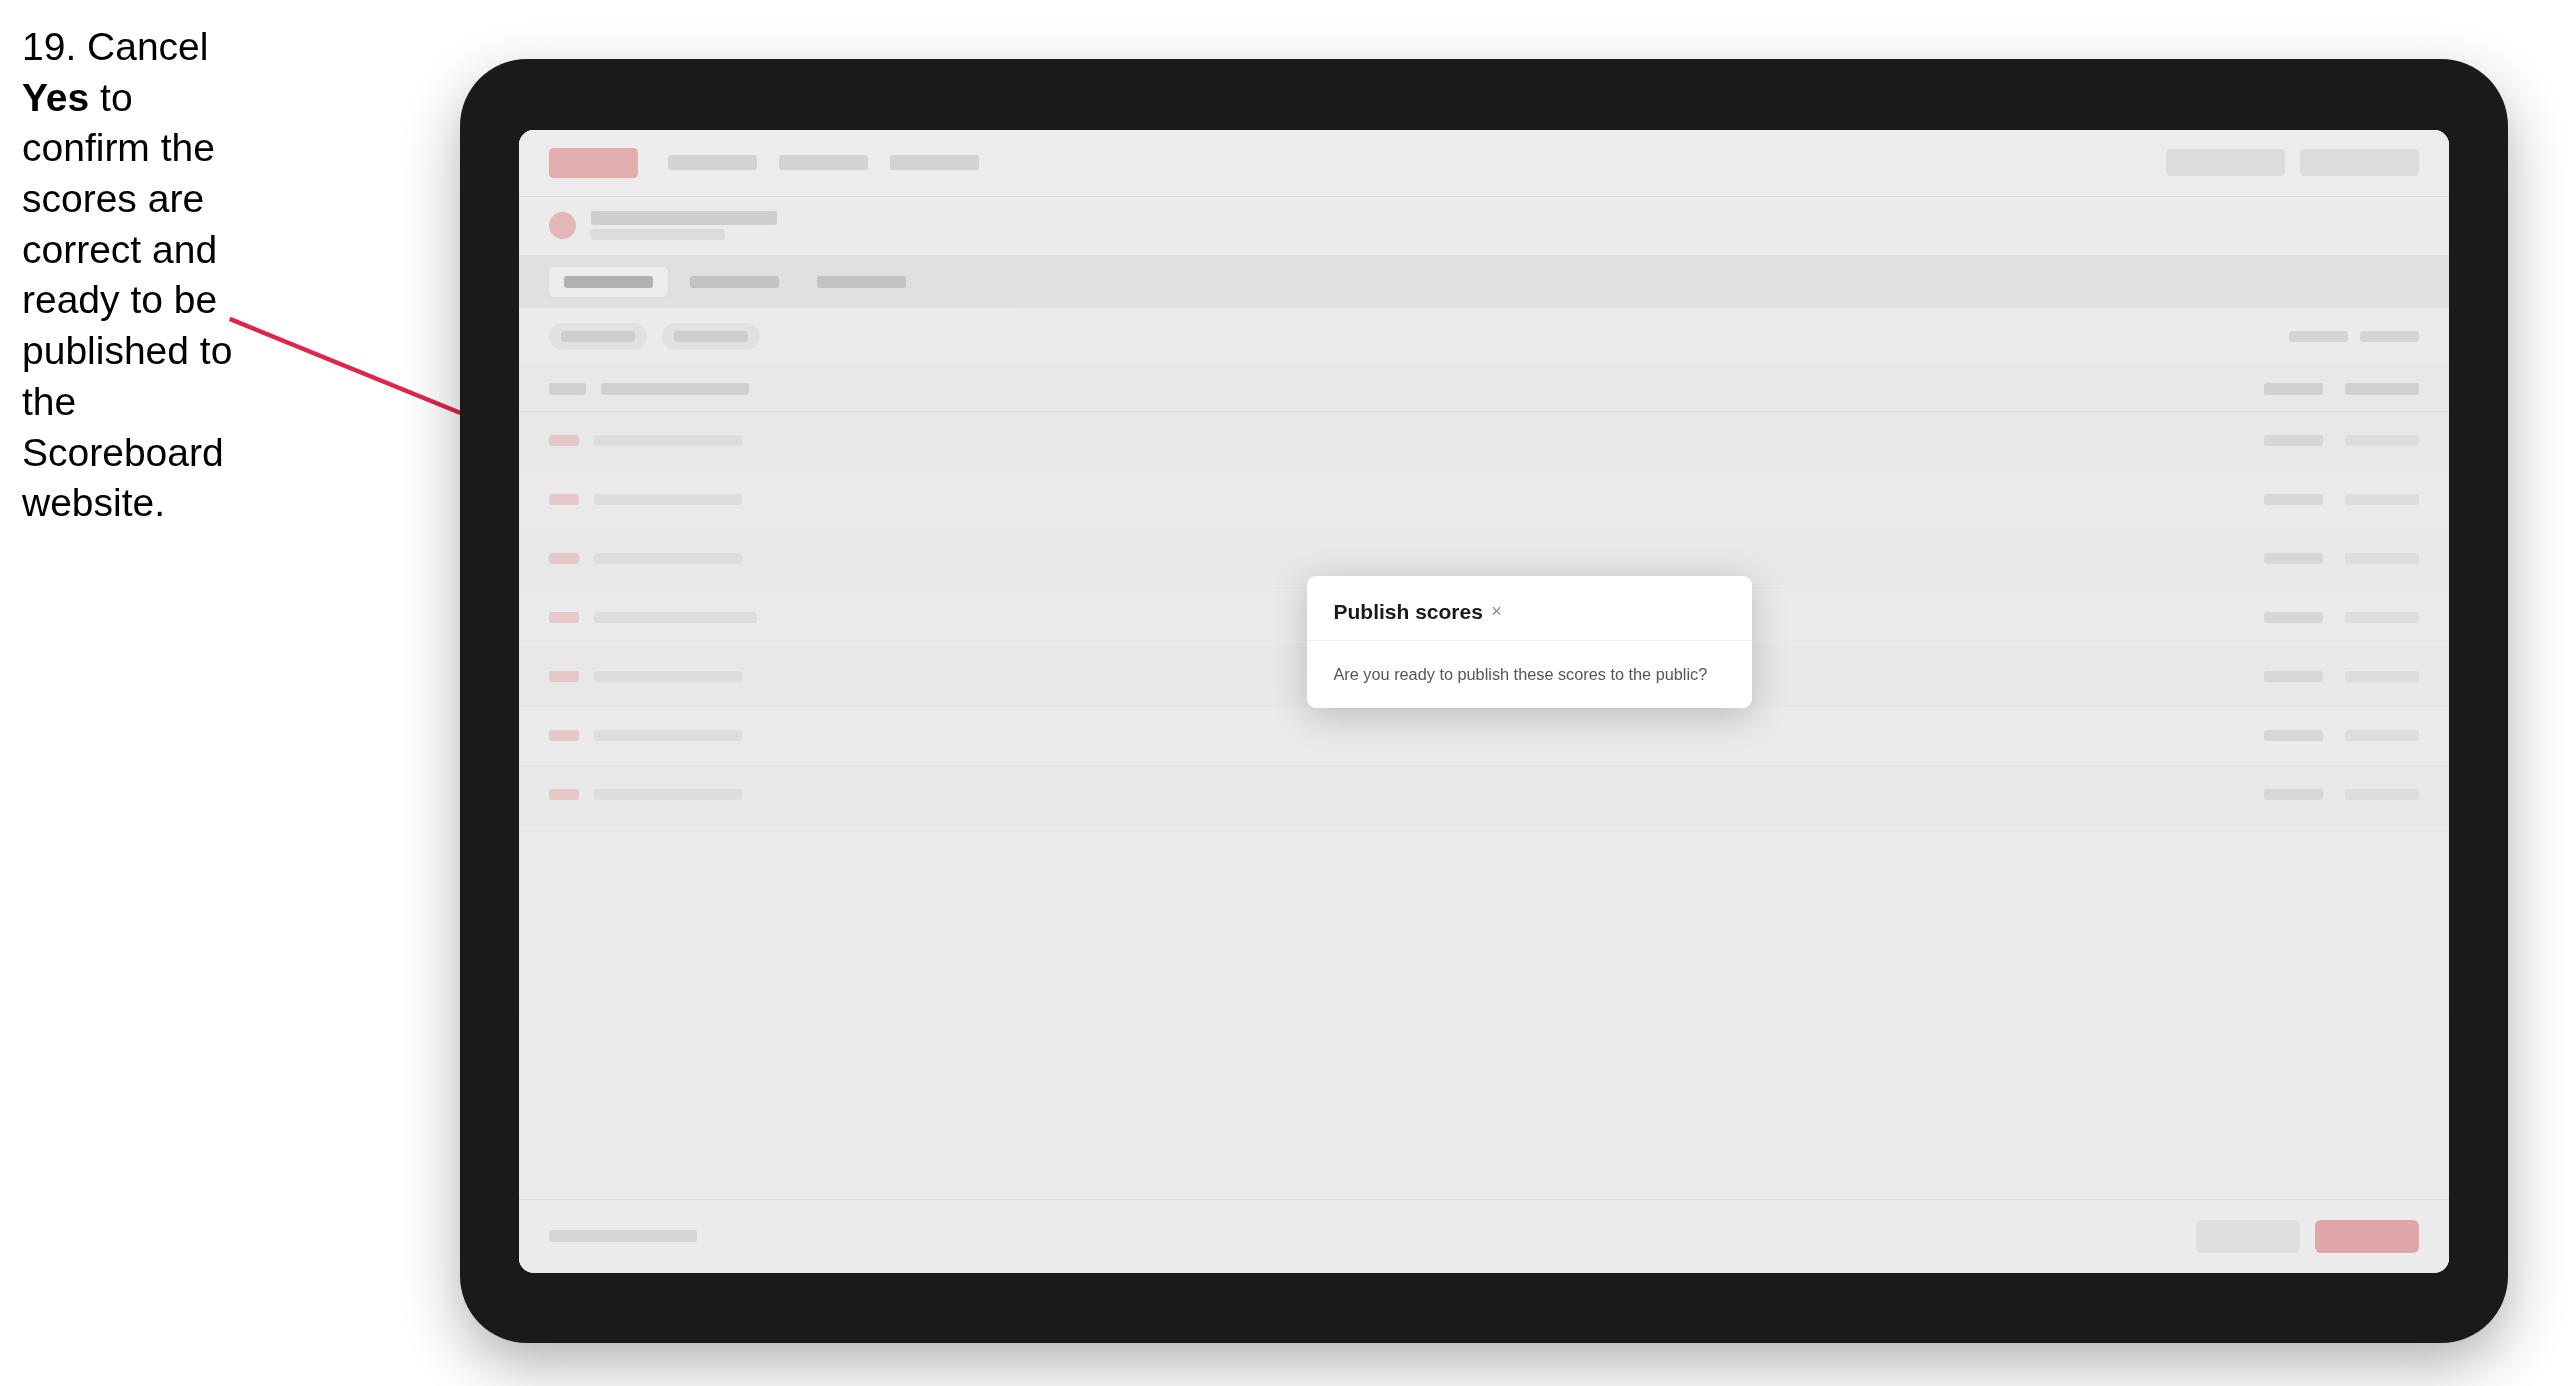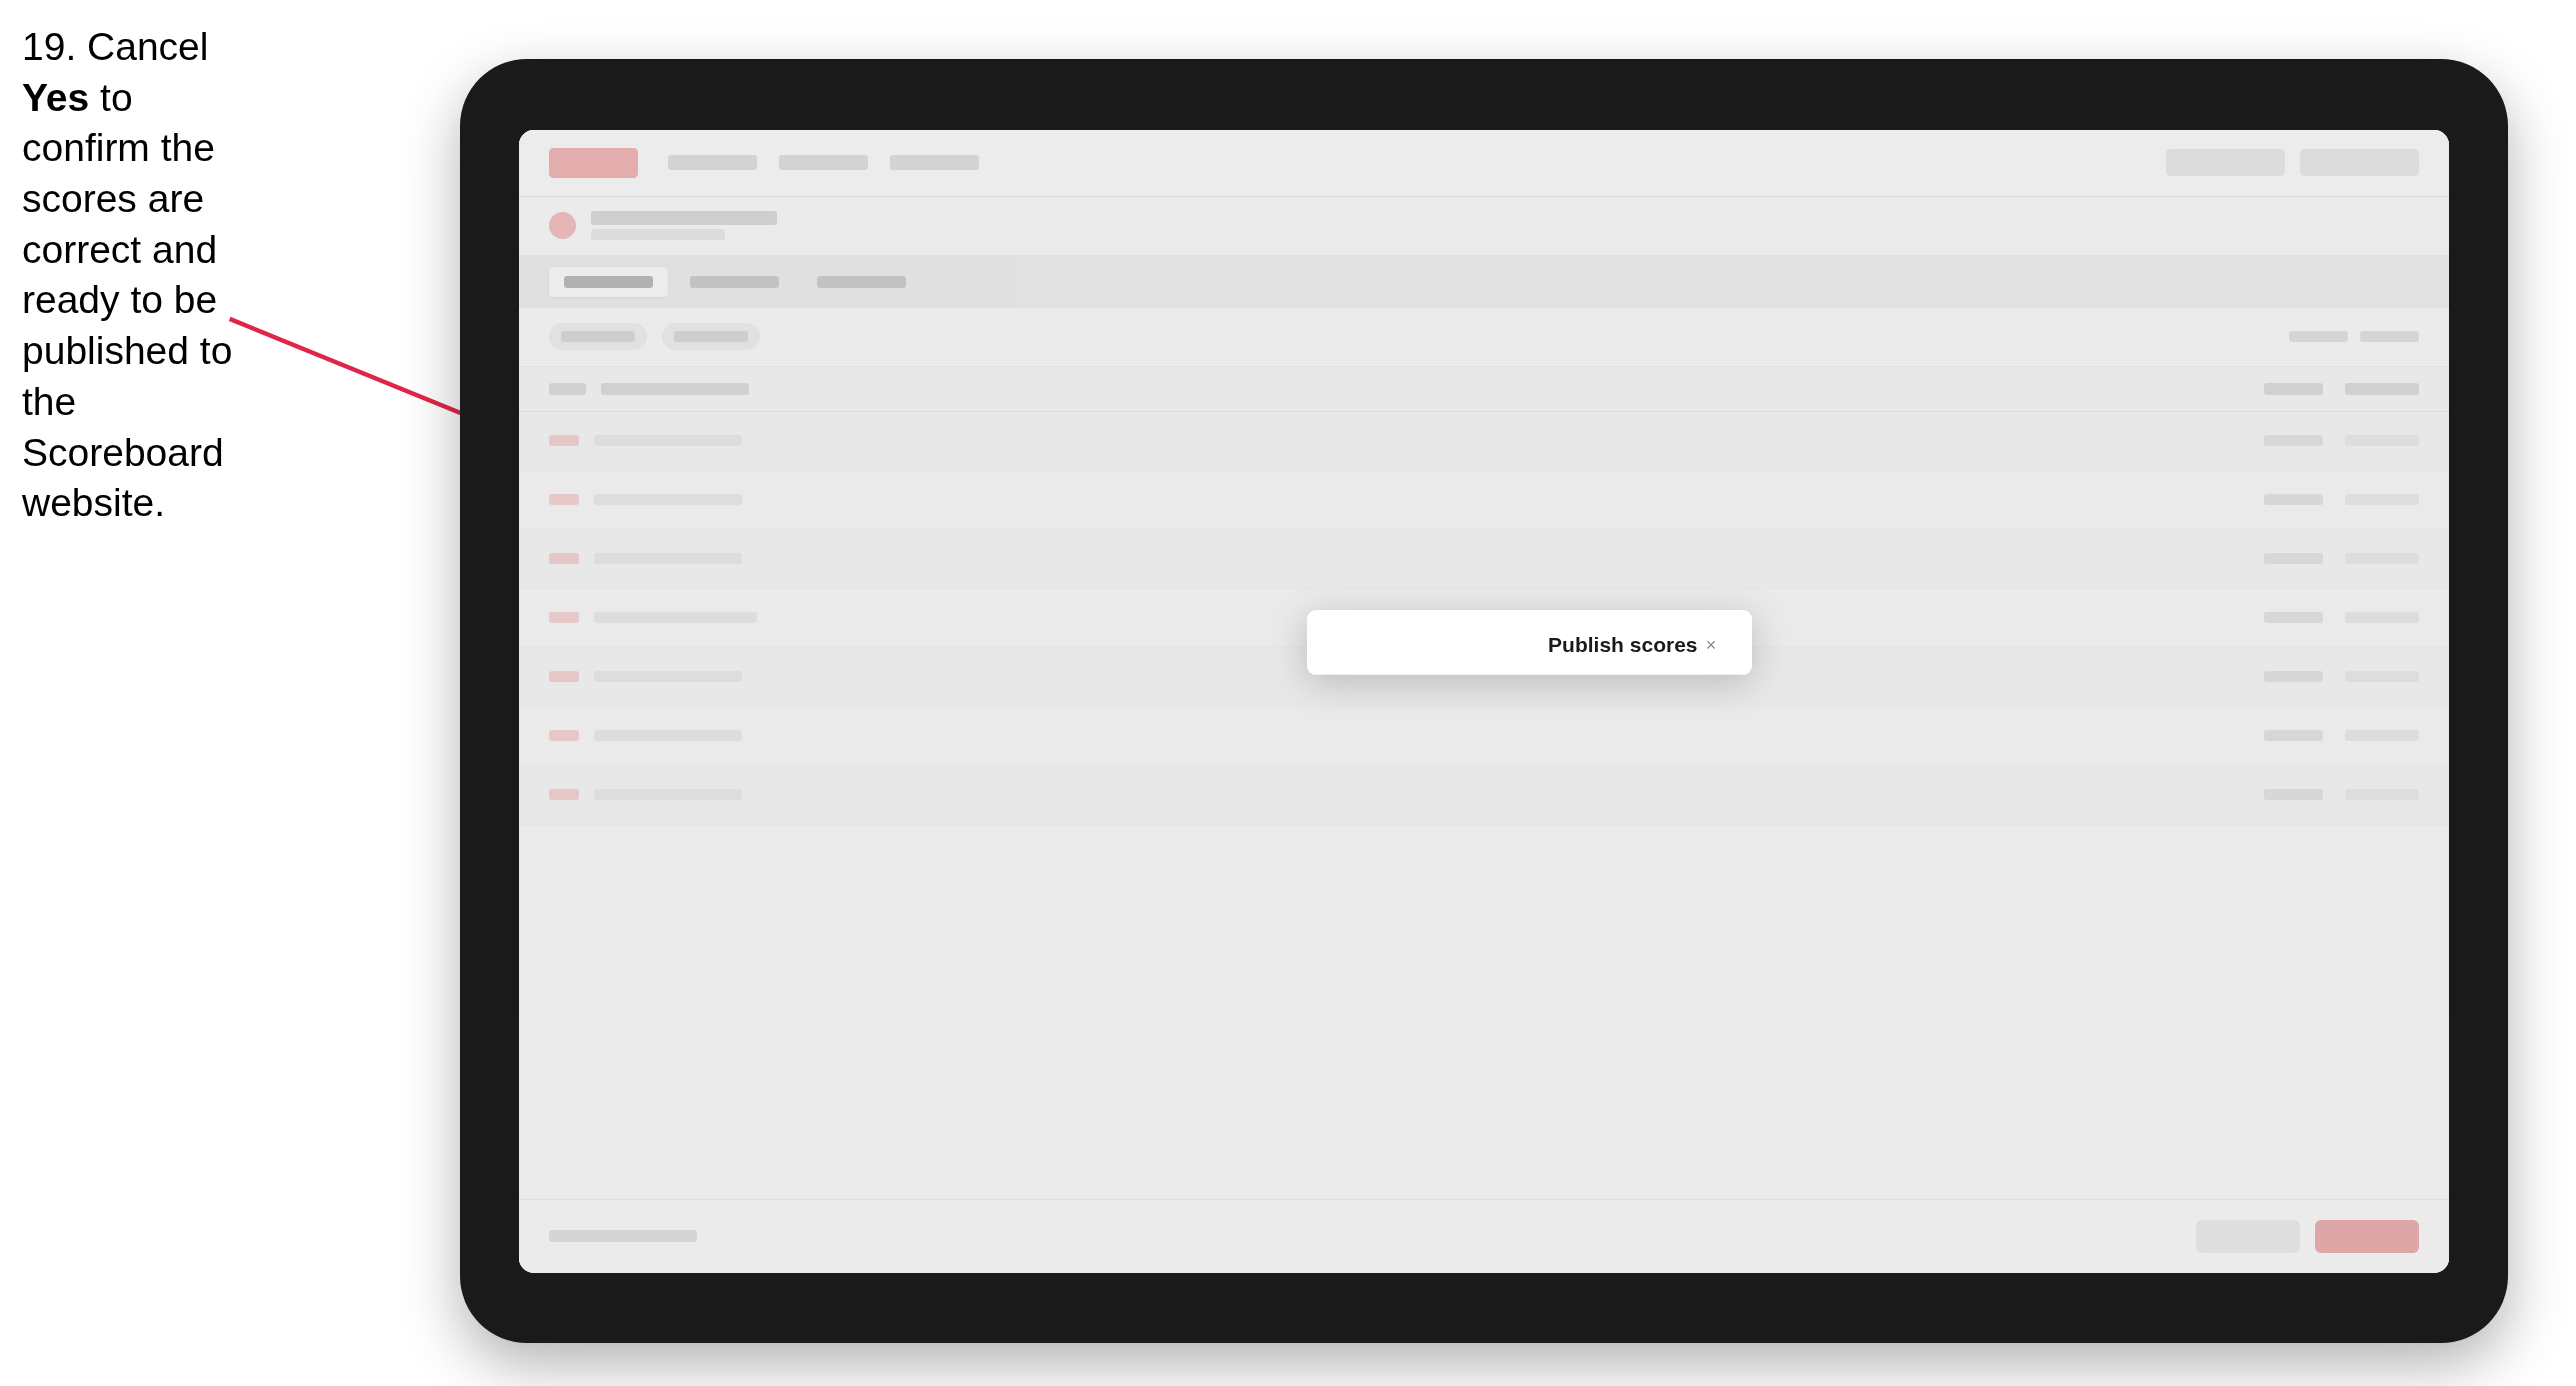--- a/index.html
+++ b/index.html
@@ -350,21 +350,21 @@
       width: 445px;
       padding: 0;
       overflow: hidden;
       position: relative;
       top: -59px;
       left: 45px;
     }
     .dialog-header {
       display: flex;
       align-items: center;
-      justify-content: flex-end;
+      justify-content: flex-start;
       padding: 22px 27px 15px;
       border-bottom: 0.7px solid #f0f0f0;
     }
     .dialog-title {
       font-size: 21px;
       font-weight: 600;
       color: #1a1a1a;
     }
     .dialog-close {
       width: 27px;
@@ -542,18 +542,21 @@
       </div>
     </div>
 
     <div class="modal-overlay">
 
       <div class="dialog">
         <div class="dialog-header">
           <span class="dialog-title">Publish scores</span>
           <button class="dialog-close">×</button>
         </div>
+        <div class="dialog-body">
+          <p class="dialog-message">Are you ready to publish these scores to the public?</p>
+        </div>
       </div>
     </div>
 
   </div>
 </div>
 
 
 </body></html>

